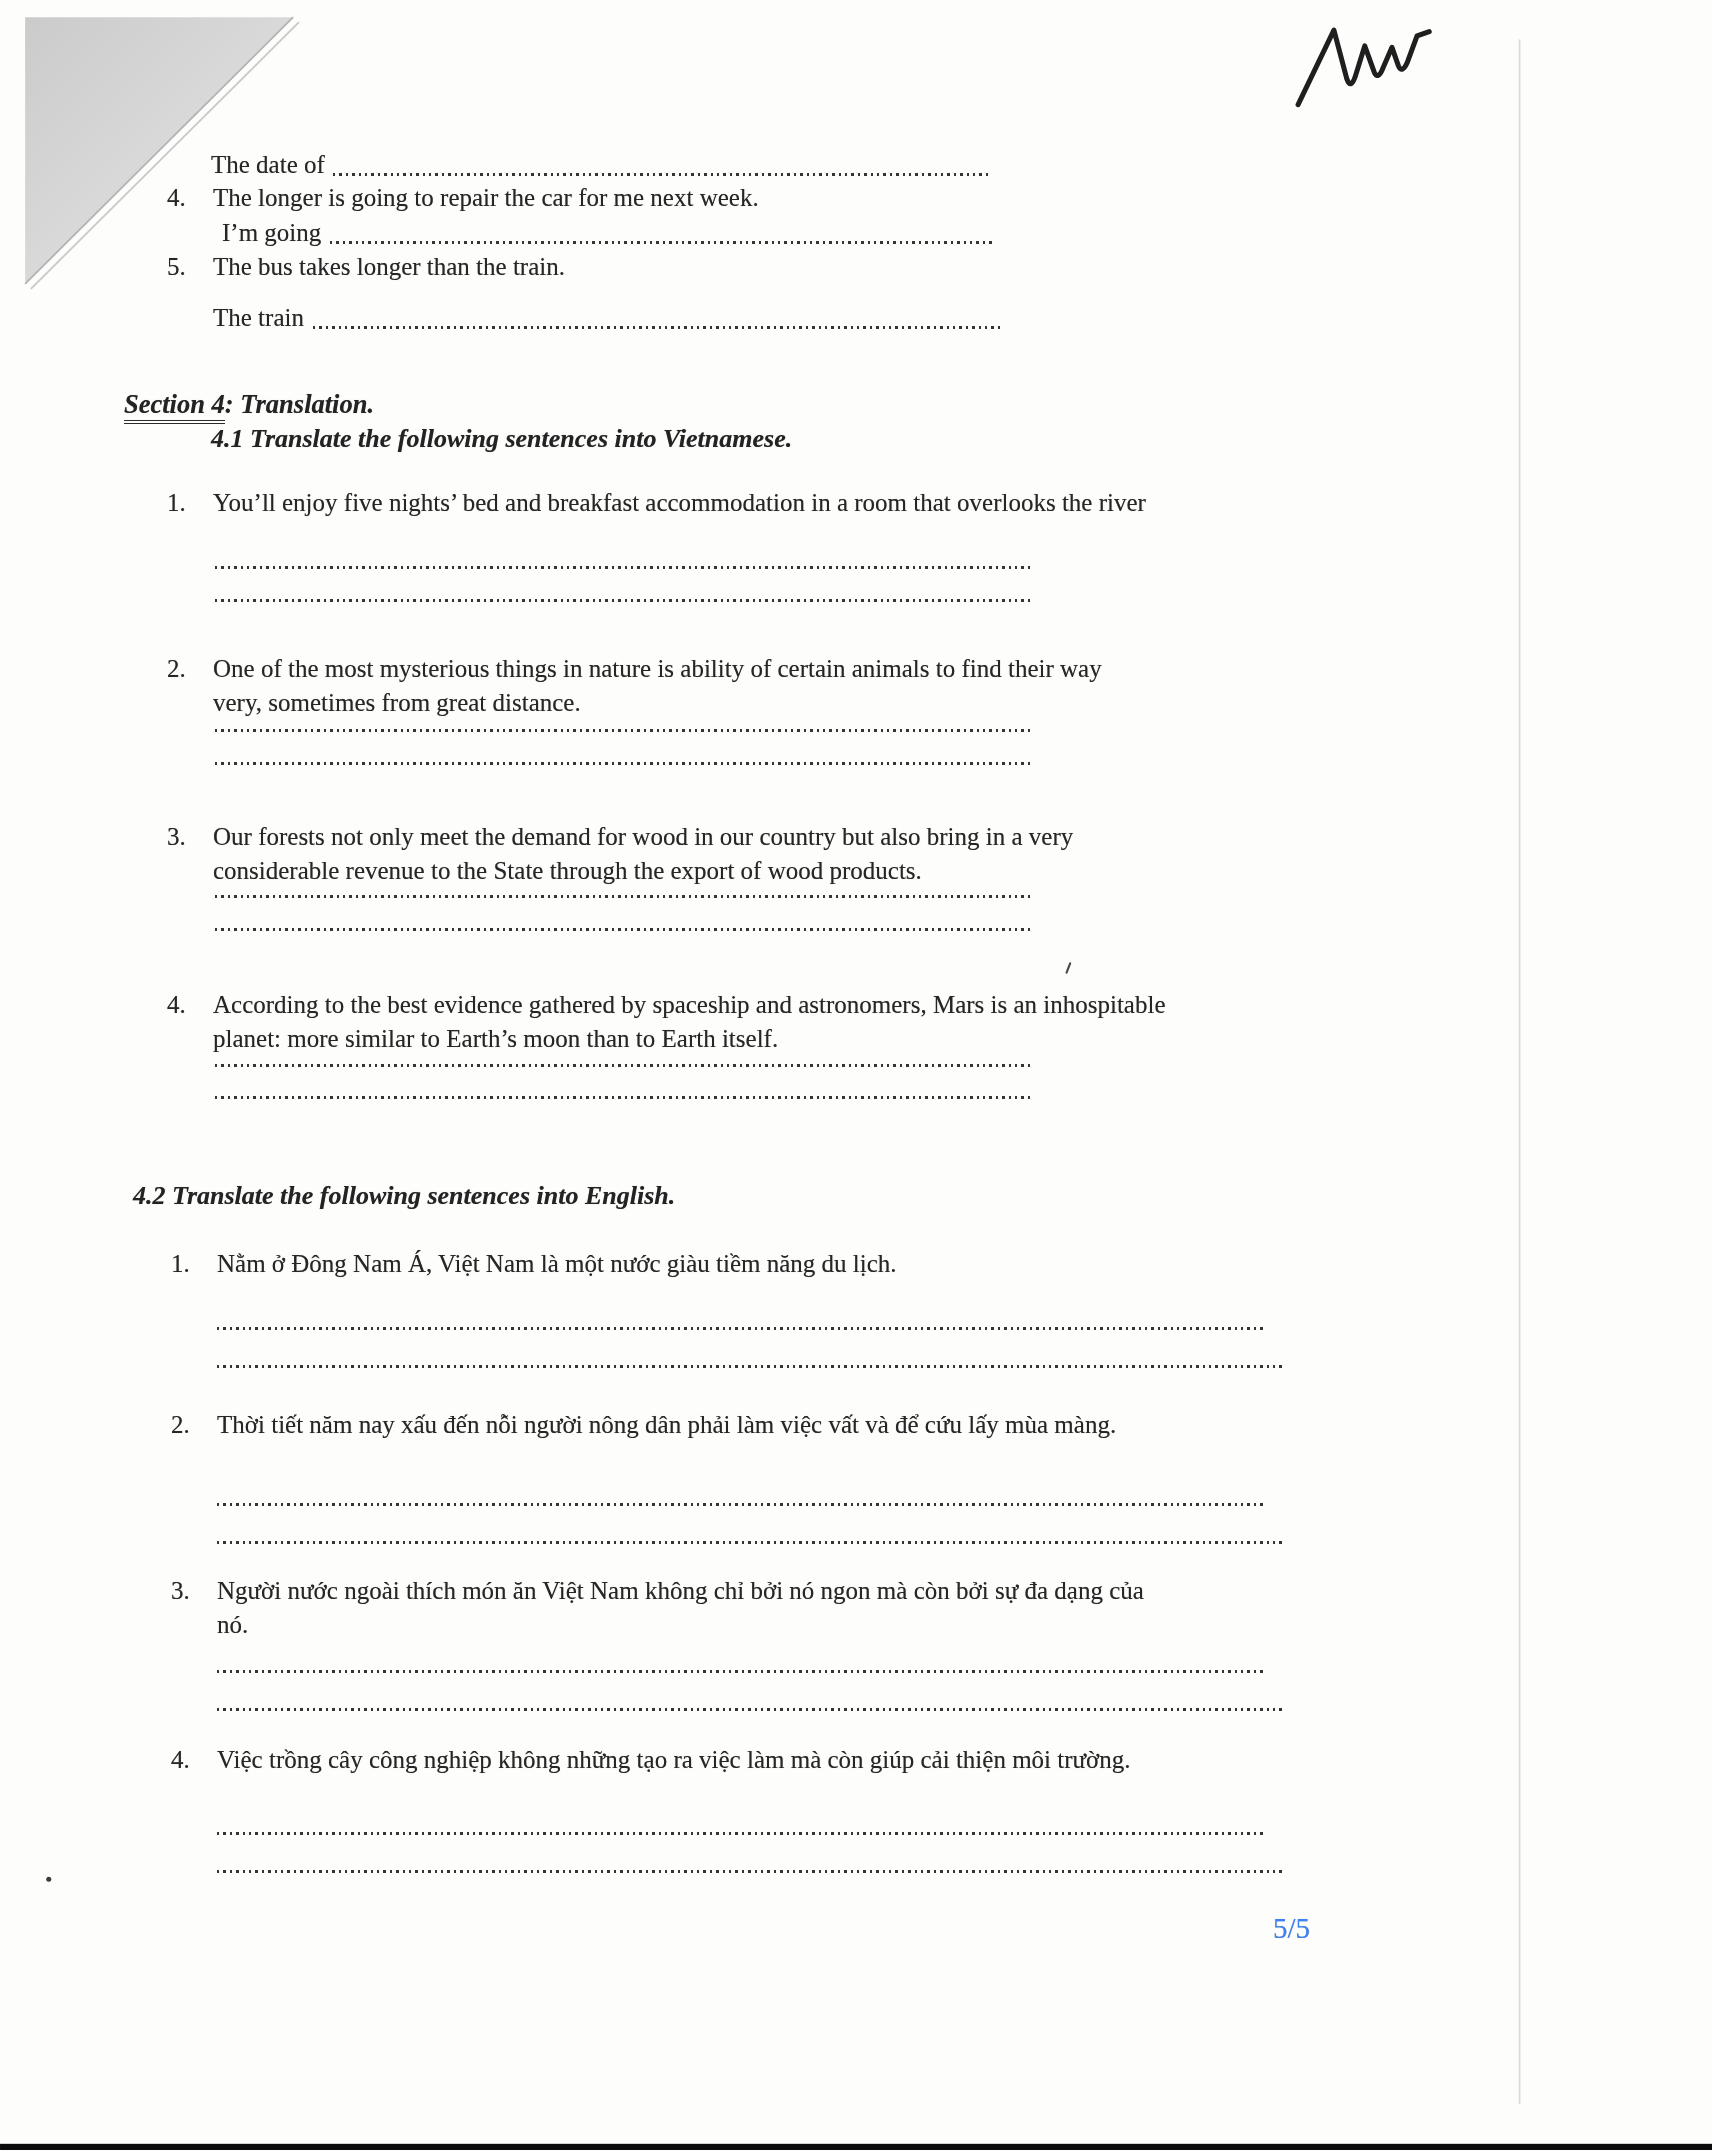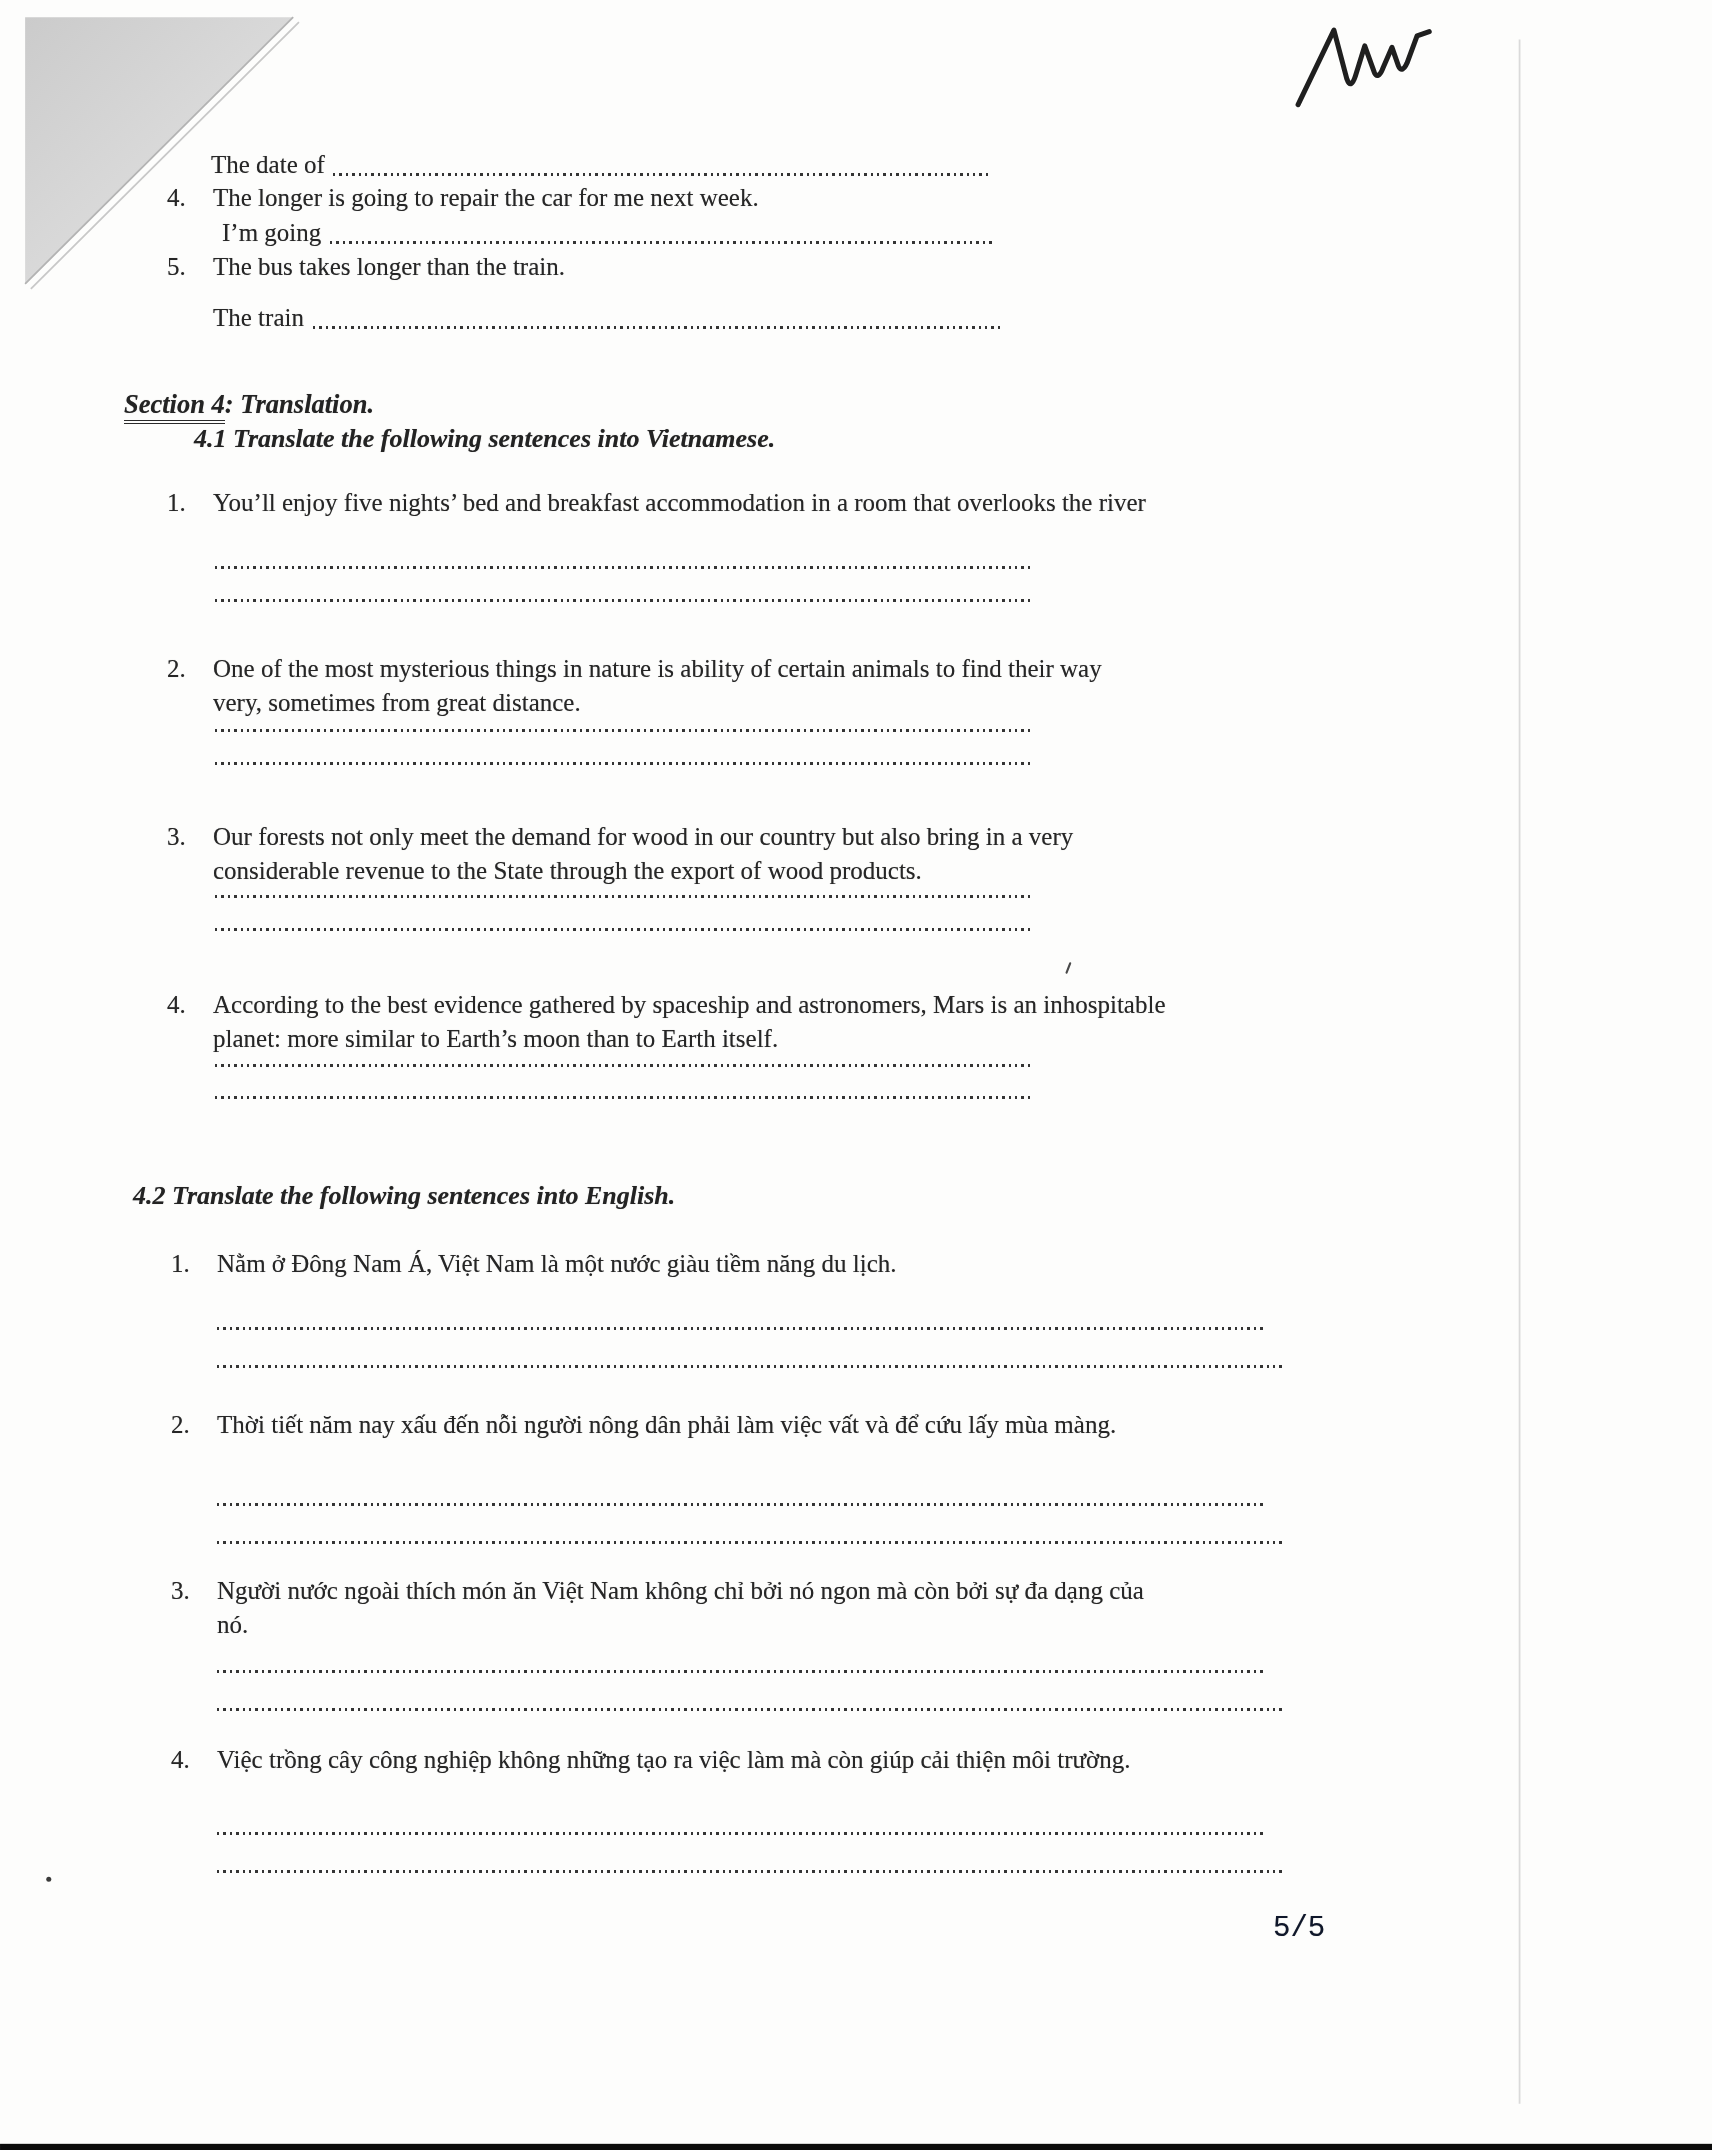--- a/index.html
+++ b/index.html
@@ -34,21 +34,21 @@
   }
   .sec-h{
     font-size:26.5px;font-weight:bold;font-style:italic;color:#232323;
     text-shadow:0 0 0.7px rgba(45,45,45,.5);white-space:nowrap;
   }
   .sec-h .u{border-bottom:4.3px double #2b2b2b;padding-bottom:0.7px;}
   .sub-h{
     font-size:26px;font-weight:bold;font-style:italic;color:#232323;
     text-shadow:0 0 0.7px rgba(45,45,45,.5);white-space:nowrap;
   }
-  .pagenum{font-size:29px;color:#0f172a;text-shadow:0 0 0.7px rgba(45,45,45,.45);font-family:Liberation Mono, monospace;}
+  .pagenum{font-size:29px;color:#3b82f6;text-shadow:0 0 0.7px rgba(45,45,45,.45);}
 </style>
 </head>
 <body>
 
 <div class="page">
 
   <svg class="scan-layer" width="1721" height="2151" viewBox="0 0 2401 3001" xmlns="http://www.w3.org/2000/svg">
     <defs>
       <linearGradient id="foldg" x1="0" y1="0" x2="1" y2="1">
         <stop offset="0" stop-color="#cbcbcb"></stop>
@@ -87,21 +87,21 @@
     <span>The bus takes longer than the train.</span>
   </div>
   <div class="abs txt row" style="left:213px;top:301px;width:788px;text-align:right;">
     <span>The train</span>
     <span class="dfill"></span>
   </div>
 
   <div class="abs sec-h" style="left:124px;top:389px;">
     <span class="u">Section 4</span><span>: Translation.</span>
   </div>
-  <div class="abs sub-h" style="left:194px;top:424px;text-align:right;">4.1 Translate the following sentences into Vietnamese.</div>
+  <div class="abs sub-h" style="left:211px;top:424px;text-align:right;">4.1 Translate the following sentences into Vietnamese.</div>
 
   <div class="abs txt row" style="left:167px;top:486px;">
     <span class="num">1.</span>
     <span class="lines">
       <div>You’ll enjoy five nights’ bed and breakfast accommodation in a room that overlooks the river</div>
     </span>
   </div>
   <div class="dotline" style="left:215px;top:566px;width:816px;"></div>
   <div class="dotline" style="left:215px;top:599px;width:816px;"></div>
 

